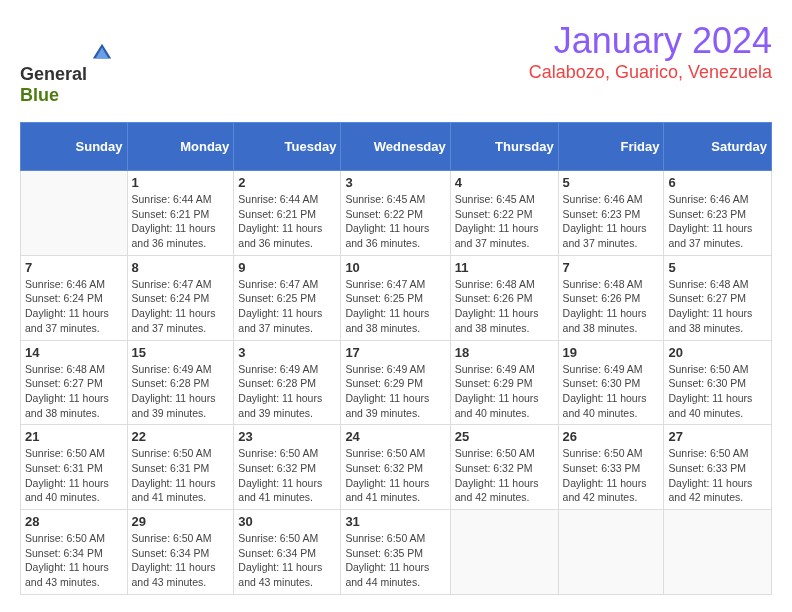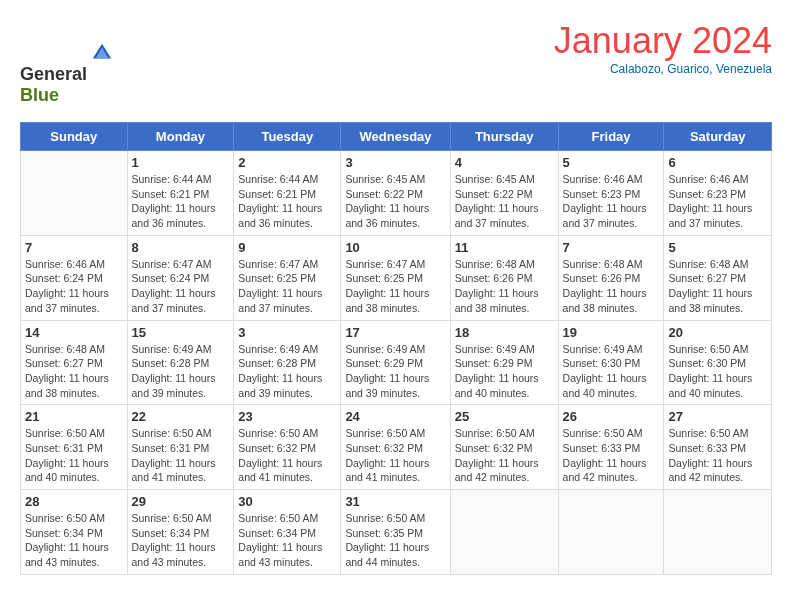--- a/index.html
+++ b/index.html
@@ -41,40 +41,40 @@
       width: 22px;
       height: 22px;
       margin-left: 2px;
     }
     .title-section {
       text-align: right;
     }
     .month-title {
       font-size: 36px;
       font-weight: normal;
+      color: #8b5cf6;
+    }
+    .location {
+      font-size: 18px;
       color: #ef4444;
-    }
-    .location {
-      font-size: 12px;
-      color: #0369a1;
     }
     .calendar-table {
       width: 100%;
       border-collapse: collapse;
       font-size: 11px;
     }
     .calendar-table thead tr {
       background-color: #3a6cc8;
       color: #fff;
     }
     .calendar-table thead th {
-      padding: 6px 4px;
+      padding: 16px 4px;
       font-size: 13px;
       font-weight: bold;
-      text-align: center;
+      text-align: right;
       border: 1px solid #5a88d8;
     }
     .calendar-table tbody tr {
       border-bottom: 1px solid #ccc;
     }
     .calendar-table tbody td {
       padding: 4px 4px;
       vertical-align: top;
       border: 1px solid #ddd;
       width: 113px;

